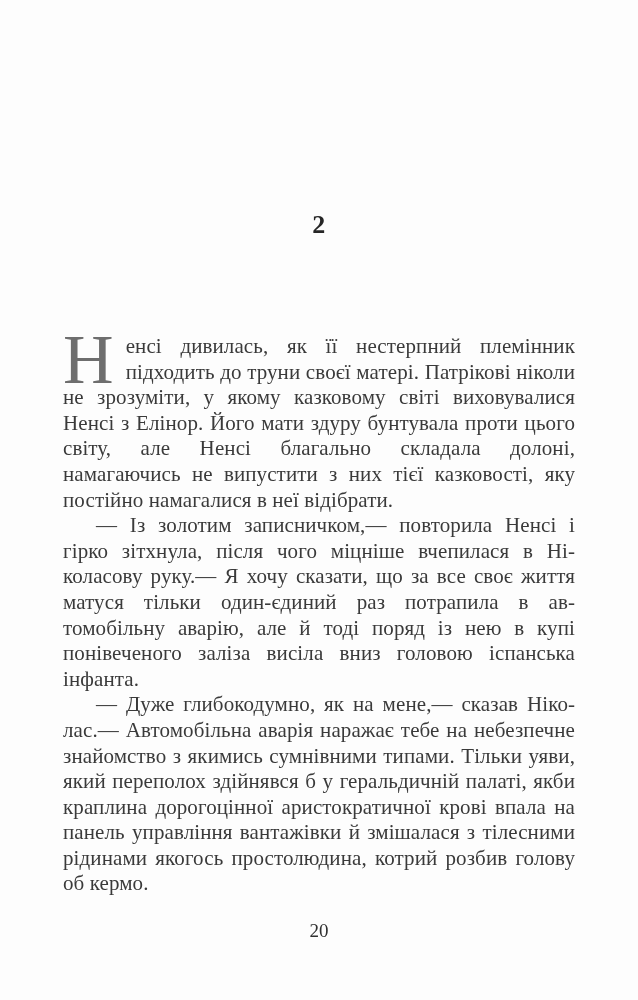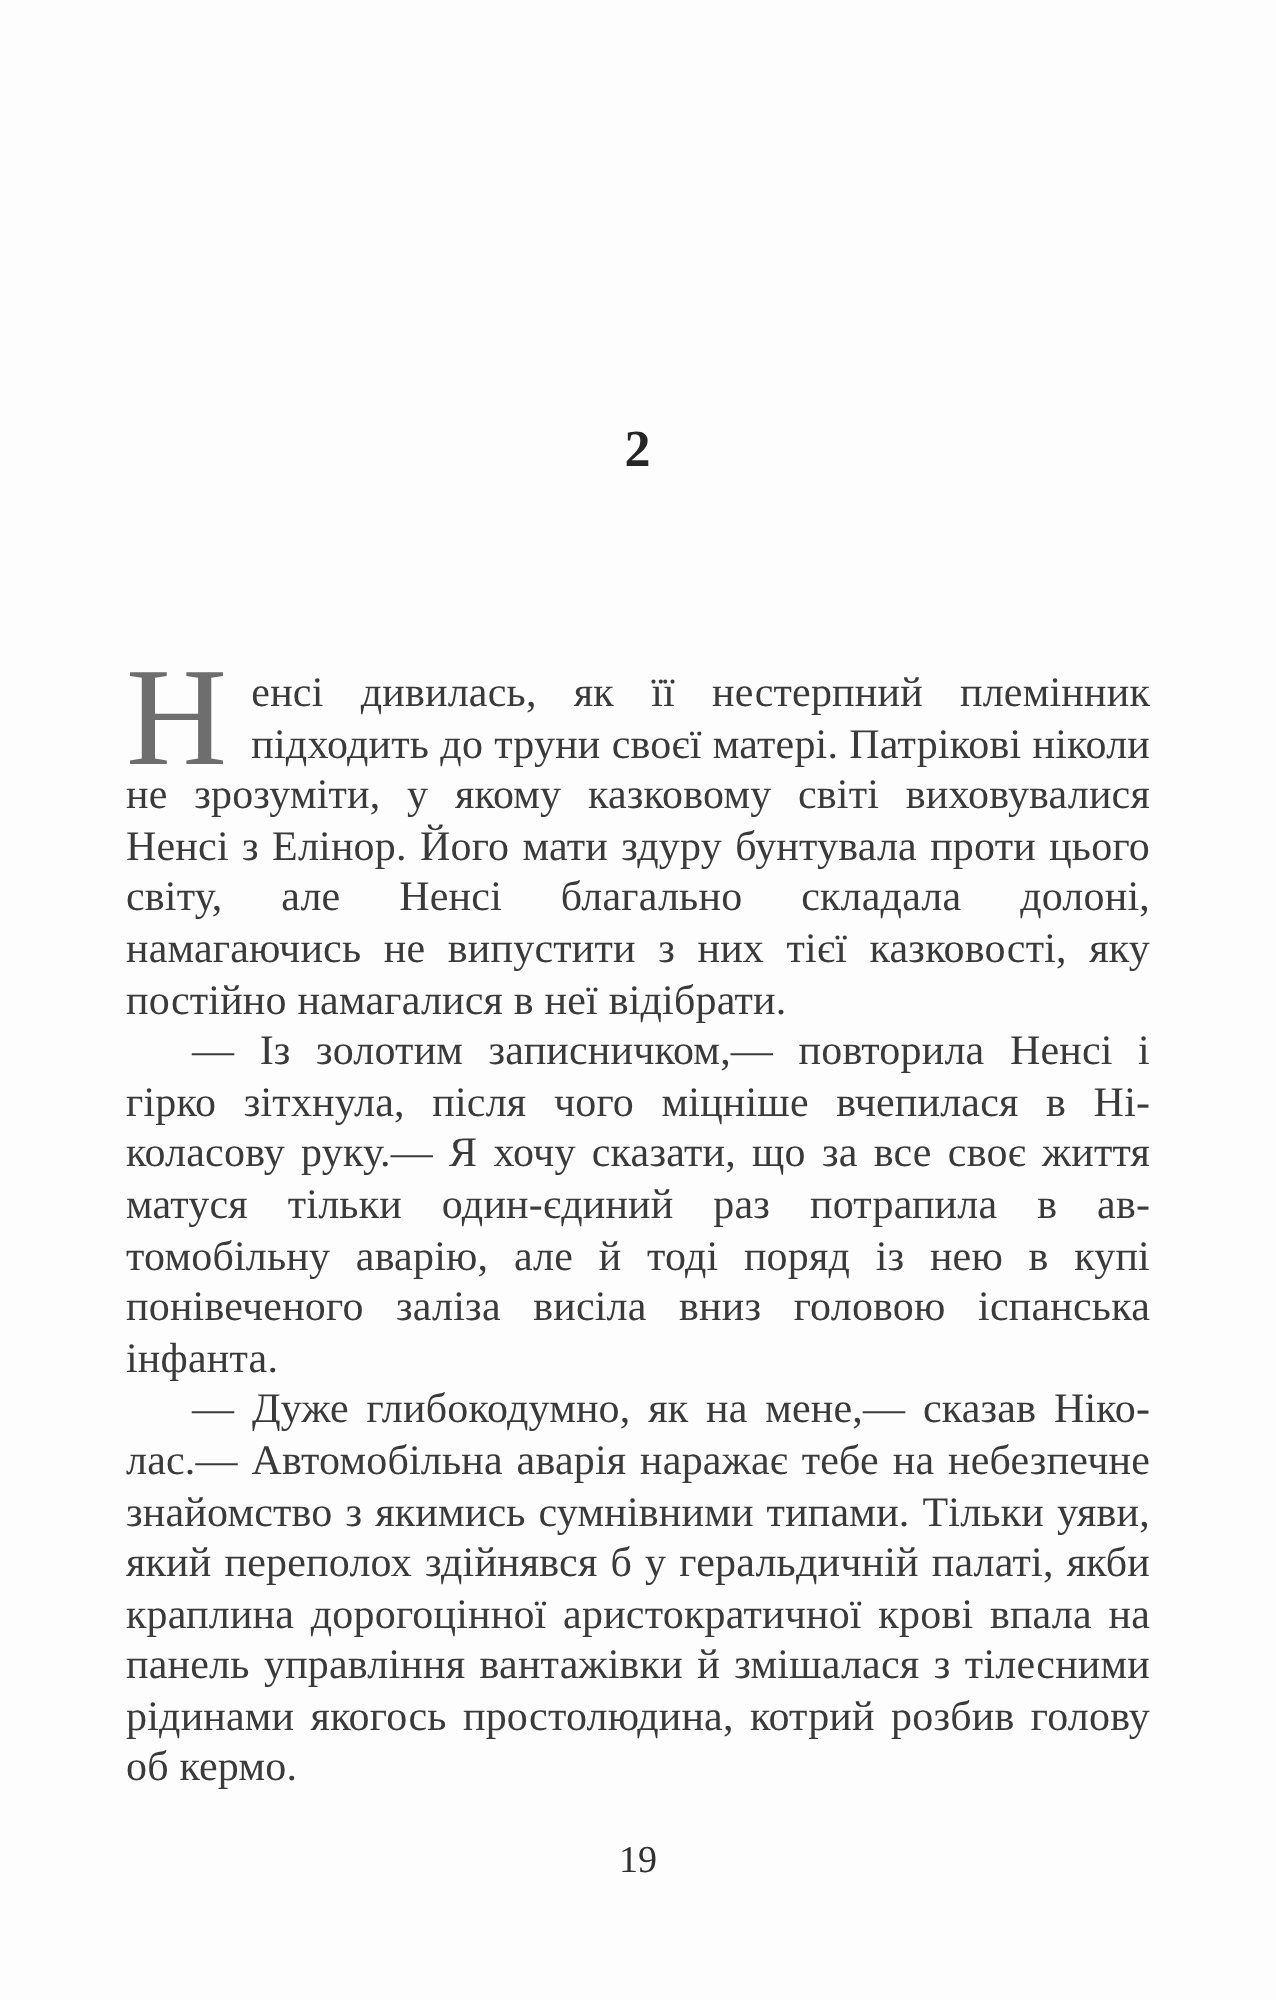--- a/index.html
+++ b/index.html
@@ -81,15 +81,15 @@
   <div class="text-block">
 
     <p class="para"><span class="dropcap">Н</span><span>енсі дивилась, як її нестерпний племінник підходить до труни своєї матері. Патрікові ніколи не зрозуміти, у якому казковому світі вихо­вувалися Ненсі з Елінор. Його мати здуру бунтува­ла проти цього світу, але Ненсі благально складала долоні, намагаючись не випустити з них тієї казко­вості, яку постійно намагалися в неї відібрати.</span></p>
 
     <p class="para indented">— Із золотим записничком,— повторила Ненсі і гірко зітхнула, після чого міцніше вчепилася в Ні­коласову руку.— Я хочу сказати, що за все своє жит­тя матуся тільки один-єдиний раз потрапила в ав­томобільну аварію, але й тоді поряд із нею в купі понівеченого заліза висіла вниз головою іспанська інфанта.</p>
 
     <p class="para indented">— Дуже глибокодумно, як на мене,— сказав Ніко­лас.— Автомобільна аварія наражає тебе на небез­печне знайомство з якимись сумнівними типами. Тільки уяви, який переполох здійнявся б у гераль­дичній палаті, якби краплина дорогоцінної арис­тократичної крові впала на панель управління ван­тажівки й змішалася з тілесними рідинами якогось простолюдина, котрий розбив голову об кермо.</p>
 
   </div>
 
-  <div class="page-number">19</div>
+  <div class="page-number">20</div>
 
 </div>
 
 </body></html>

